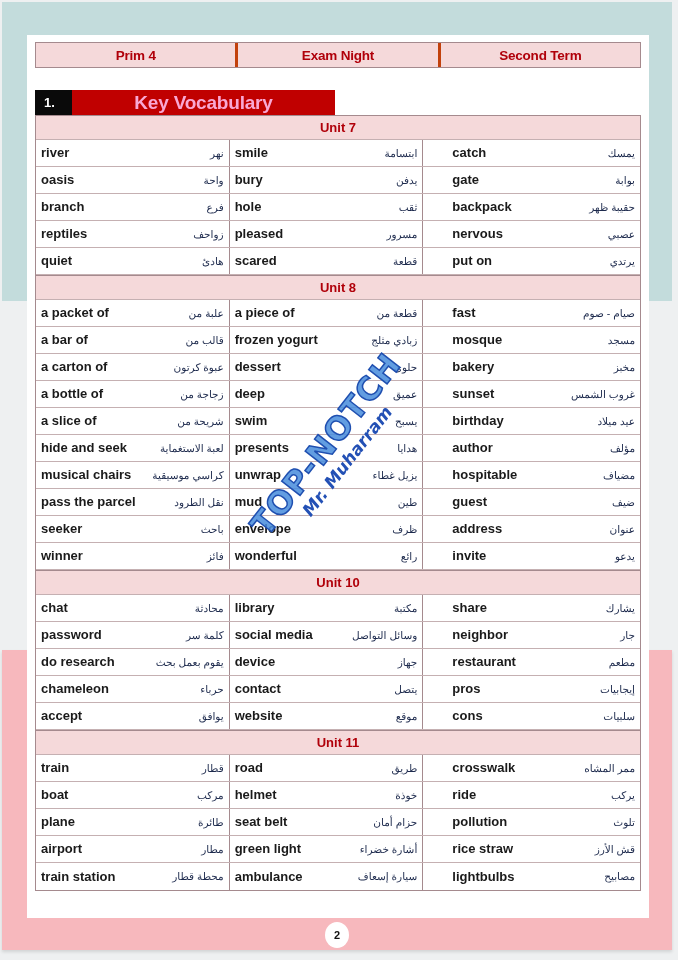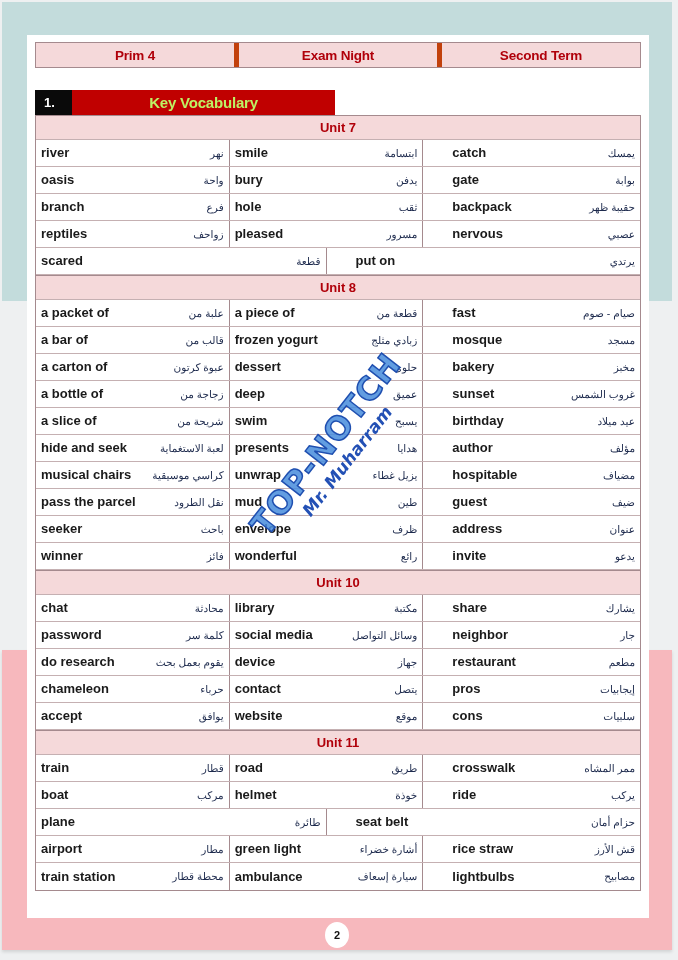--- a/index.html
+++ b/index.html
@@ -5,26 +5,26 @@
     * { box-sizing: border-box; margin: 0; padding: 0; }
     html, body { width: 678px; height: 960px; background: #eef0f1; overflow: hidden; }
     body { position: relative; font-family: "Liberation Sans", sans-serif; }
 
     .bg-top { position: absolute; left: 2px; top: 2px; width: 670px; height: 299px; background: #c3dcdc; }
     .bg-bottom { position: absolute; left: 2px; top: 650px; width: 670px; height: 300px; background: #f7b8bd; box-shadow: 0 2px 3px rgba(0,0,0,0.12); }
 
     .page { position: absolute; left: 27px; top: 35px; width: 622px; height: 883px; background: #ffffff; }
 
     .header-table { position: absolute; left: 8px; top: 7px; width: 606px; height: 26px; display: flex; border: 1px solid #a58a8e; background: #f5d9da; }
-    .header-table .hcell { flex: 1; display: flex; align-items: center; justify-content: center; color: #b0000a; font-weight: bold; font-size: 13.5px; border-right: 5px solid #c2410c; letter-spacing: -0.2px; }
+    .header-table .hcell { flex: 1; display: flex; align-items: center; justify-content: center; color: #b0000a; font-weight: bold; font-size: 13.5px; border-right: 3px solid #c2410c; letter-spacing: -0.2px; }
     .header-table .hcell:last-child { border-right: none; }
 
     .section-title { position: absolute; left: 8px; top: 55px; width: 300px; height: 25px; display: flex; }
     .section-title .num { width: 37px; background: #0a0a0a; color: #fff; font-weight: bold; font-size: 13px; display: flex; align-items: center; padding-left: 9px; }
-    .section-title .label { flex: 1; background: #c00000; color: #bef264; font-weight: bold; font-size: 15px; display: flex; align-items: center; justify-content: center; letter-spacing: -0.2px; }
+    .section-title .label { flex: 1; background: #c00000; color: #f9a8d4; font-weight: bold; font-size: 19px; display: flex; align-items: center; justify-content: center; letter-spacing: -0.2px; }
 
     .vocab { position: absolute; left: 8px; top: 80px; width: 606px; border: 1px solid #a58a8e; border-top: none; }
     .unit-row { height: 24.9px; background: #f5d9da; display: flex; align-items: center; justify-content: center; color: #b0000a; font-weight: bold; font-size: 13px; border-top: 1px solid #a58a8e; border-bottom: 1px solid #c5b0b2; }
     .word-row { height: 27px; display: flex; border-bottom: 1px solid #c5b0b2; text-align: right; }
     .word-row:last-child { border-bottom: none; }
     .cell { flex: 1; display: flex; align-items: center; justify-content: space-between; padding: 0 5px 0 5px; border-right: 1px solid #a58a8e; }
     .cell:last-child { border-right: none; margin-left: 24px; }
     .cell .en { font-weight: bold; font-size: 13px; color: #1a1a1a; white-space: nowrap; }
     .cell .ar { font-size: 10.5px; color: #1d2a4d; direction: rtl; white-space: nowrap; }
 
@@ -106,20 +106,24 @@
           <span class="en">pleased</span>
           <span class="ar">مسرور</span>
         </div>
         <div class="cell">
           <span class="en">nervous</span>
           <span class="ar">عصبي</span>
         </div>
       </div>
       <div class="word-row">
         <div class="cell">
+          <span class="en">quiet</span>
+          <span class="ar">هادئ</span>
+        </div>
+        <div class="cell">
           <span class="en">scared</span>
           <span class="ar">قطعة</span>
         </div>
         <div class="cell">
           <span class="en">put on</span>
           <span class="ar">يرتدي</span>
         </div>
       </div>
       <div class="unit-row">Unit 8</div>
       <div class="word-row">
@@ -363,20 +367,24 @@
         </div>
       </div>
       <div class="word-row">
         <div class="cell">
           <span class="en">plane</span>
           <span class="ar">طائرة</span>
         </div>
         <div class="cell">
           <span class="en">seat belt</span>
           <span class="ar">حزام أمان</span>
+        </div>
+        <div class="cell">
+          <span class="en">pollution</span>
+          <span class="ar">تلوث</span>
         </div>
       </div>
       <div class="word-row">
         <div class="cell">
           <span class="en">airport</span>
           <span class="ar">مطار</span>
         </div>
         <div class="cell">
           <span class="en">green light</span>
           <span class="ar">أشارة خضراء</span>

